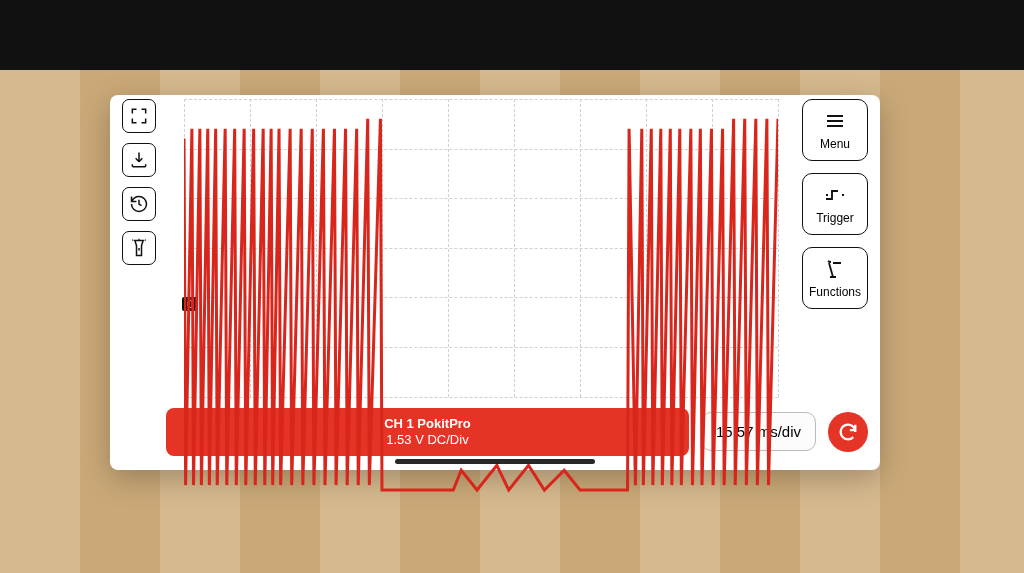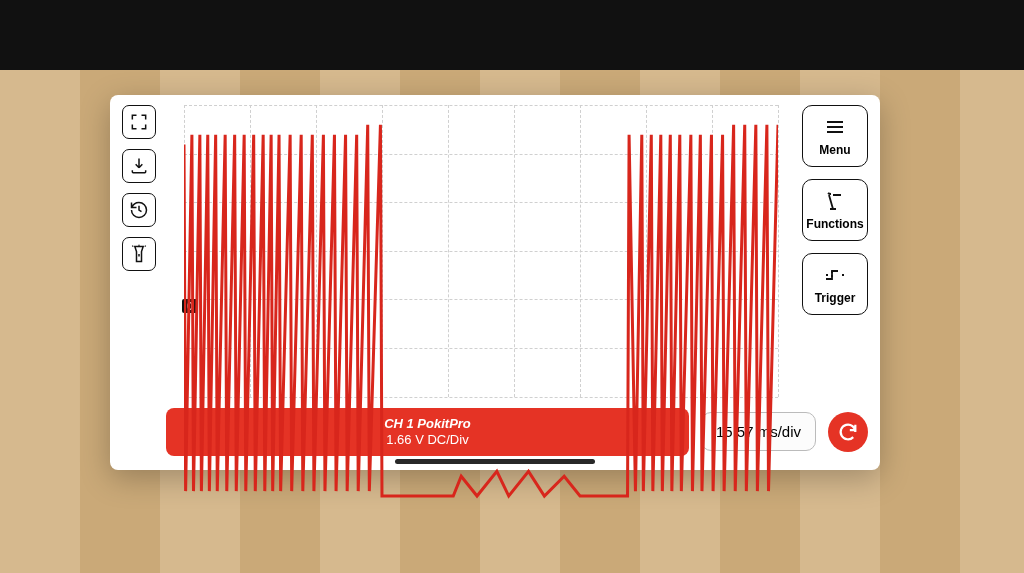--- a/index.html
+++ b/index.html
@@ -8,21 +8,21 @@
   
   .desk { position:absolute; inset:0; background:
       linear-gradient(180deg,#111 0 70px, transparent 70px),
       repeating-linear-gradient(90deg,#d6b98e 0 80px,#caa978 80px 160px);
   }
   .app {
     position:absolute; left:110px; top:95px; width:770px; height:375px;
     background:#fff; border-radius:8px; box-shadow:0 8px 30px rgba(0,0,0,.25);
     display:flex; flex-direction:column;
   }
-  .app-body { flex:1; display:flex; padding:10px 12px 0 12px; gap:24px;font-weight:bold; }
+  .app-body { flex:1; display:flex; padding:4px 12px 0 12px; gap:24px; }
   .left-tools { display:flex; flex-direction:column; gap:10px; width:38px; }
   .tool-btn {
     width:34px; height:34px; border:1.5px solid #111; border-radius:7px; background:#fff;
     display:flex; align-items:center; justify-content:center; cursor:pointer;
   }
   .tool-btn svg { width:20px; height:20px; stroke:#111; stroke-width:1.8; fill:none; }
   .graph-wrap { flex:1; position:relative; }
   .graph { position:absolute; inset:0; border-bottom:1px solid transparent; }
   .grid-line-h, .grid-line-v { position:absolute; background:transparent; }
   .grid-line-h { left:0; right:0; border-top:1px dashed #d0d0d0; }
@@ -37,21 +37,21 @@
     border:1.5px solid #111; border-radius:10px; background:#fff; height:62px;
     display:flex; flex-direction:column; align-items:center; justify-content:center; gap:4px;
     cursor:pointer; font-size:12px;
   }
   .panel-btn svg { width:24px; height:24px; stroke:#111; stroke-width:1.8; fill:none; }
   .bottom-bar { display:flex; align-items:center; gap:12px; padding:10px 12px 14px 56px; }
   .channel-pill {
     flex:1; background:#e53325; color:#fff; border-radius:8px; text-align:center;
     padding:8px 10px; font-size:13px; line-height:1.25;
   }
-  .channel-pill .l1 { font-weight:600;font-style:italic; }
+  .channel-pill .l1 { font-weight:600; }
   .timebase {
     border:1px solid #bbb; border-radius:10px; padding:10px 14px; font-size:15px; background:#fcfcfc;
   }
   .refresh {
     width:40px; height:40px; border-radius:50%; background:#e53325; display:flex;
     align-items:center; justify-content:center; cursor:pointer;
   }
   .refresh svg { width:22px; height:22px; stroke:#fff; stroke-width:2.4; fill:none; }
   .home-indicator {
     position:absolute; left:50%; bottom:6px; transform:translateX(-50%);
@@ -119,40 +119,40 @@
 
     <div class="right-tools">
       <div class="panel-btn">
         <svg viewBox="0 0 24 24">
             <path d="M4 7h16M4 12h16M4 17h16"></path>
           </svg>
         <span>Menu</span>
       </div>
       <div class="panel-btn">
         <svg viewBox="0 0 24 24">
+            <path d="M3 16h6V8h6M3 12h2M19 12h2" stroke-dasharray="2 2"></path>
+            <path d="M3 16h6V8h6"></path>
+          </svg>
+        <span>Trigger</span>
+      </div>
+      <div class="panel-btn">
+        <svg viewBox="0 0 24 24">
             <path d="M6 6l4 14M10 6h8M7 20h6"></path>
             <path d="M5 4c0 0 1 1 3 1"></path>
           </svg>
         <span>Functions</span>
-      </div>
-      <div class="panel-btn">
-        <svg viewBox="0 0 24 24">
-            <path d="M3 16h6V8h6M3 12h2M19 12h2" stroke-dasharray="2 2"></path>
-            <path d="M3 16h6V8h6"></path>
-          </svg>
-        <span>Trigger</span>
       </div>
     </div>
 
   </div>
 
   <div class="bottom-bar">
     <div class="channel-pill">
       <div class="l1">CH 1 PokitPro</div>
-      <div class="l2">1.66 V DC/Div</div>
+      <div class="l2">1.53 V DC/Div</div>
     </div>
     <div class="timebase">
       <span>15.57 ms/div</span>
     </div>
     <div class="refresh">
       <svg viewBox="0 0 24 24">
           <path d="M20 12a8 8 0 10-2.3 5.6M20 4v6h-6"></path>
         </svg>
     </div>
   </div>

